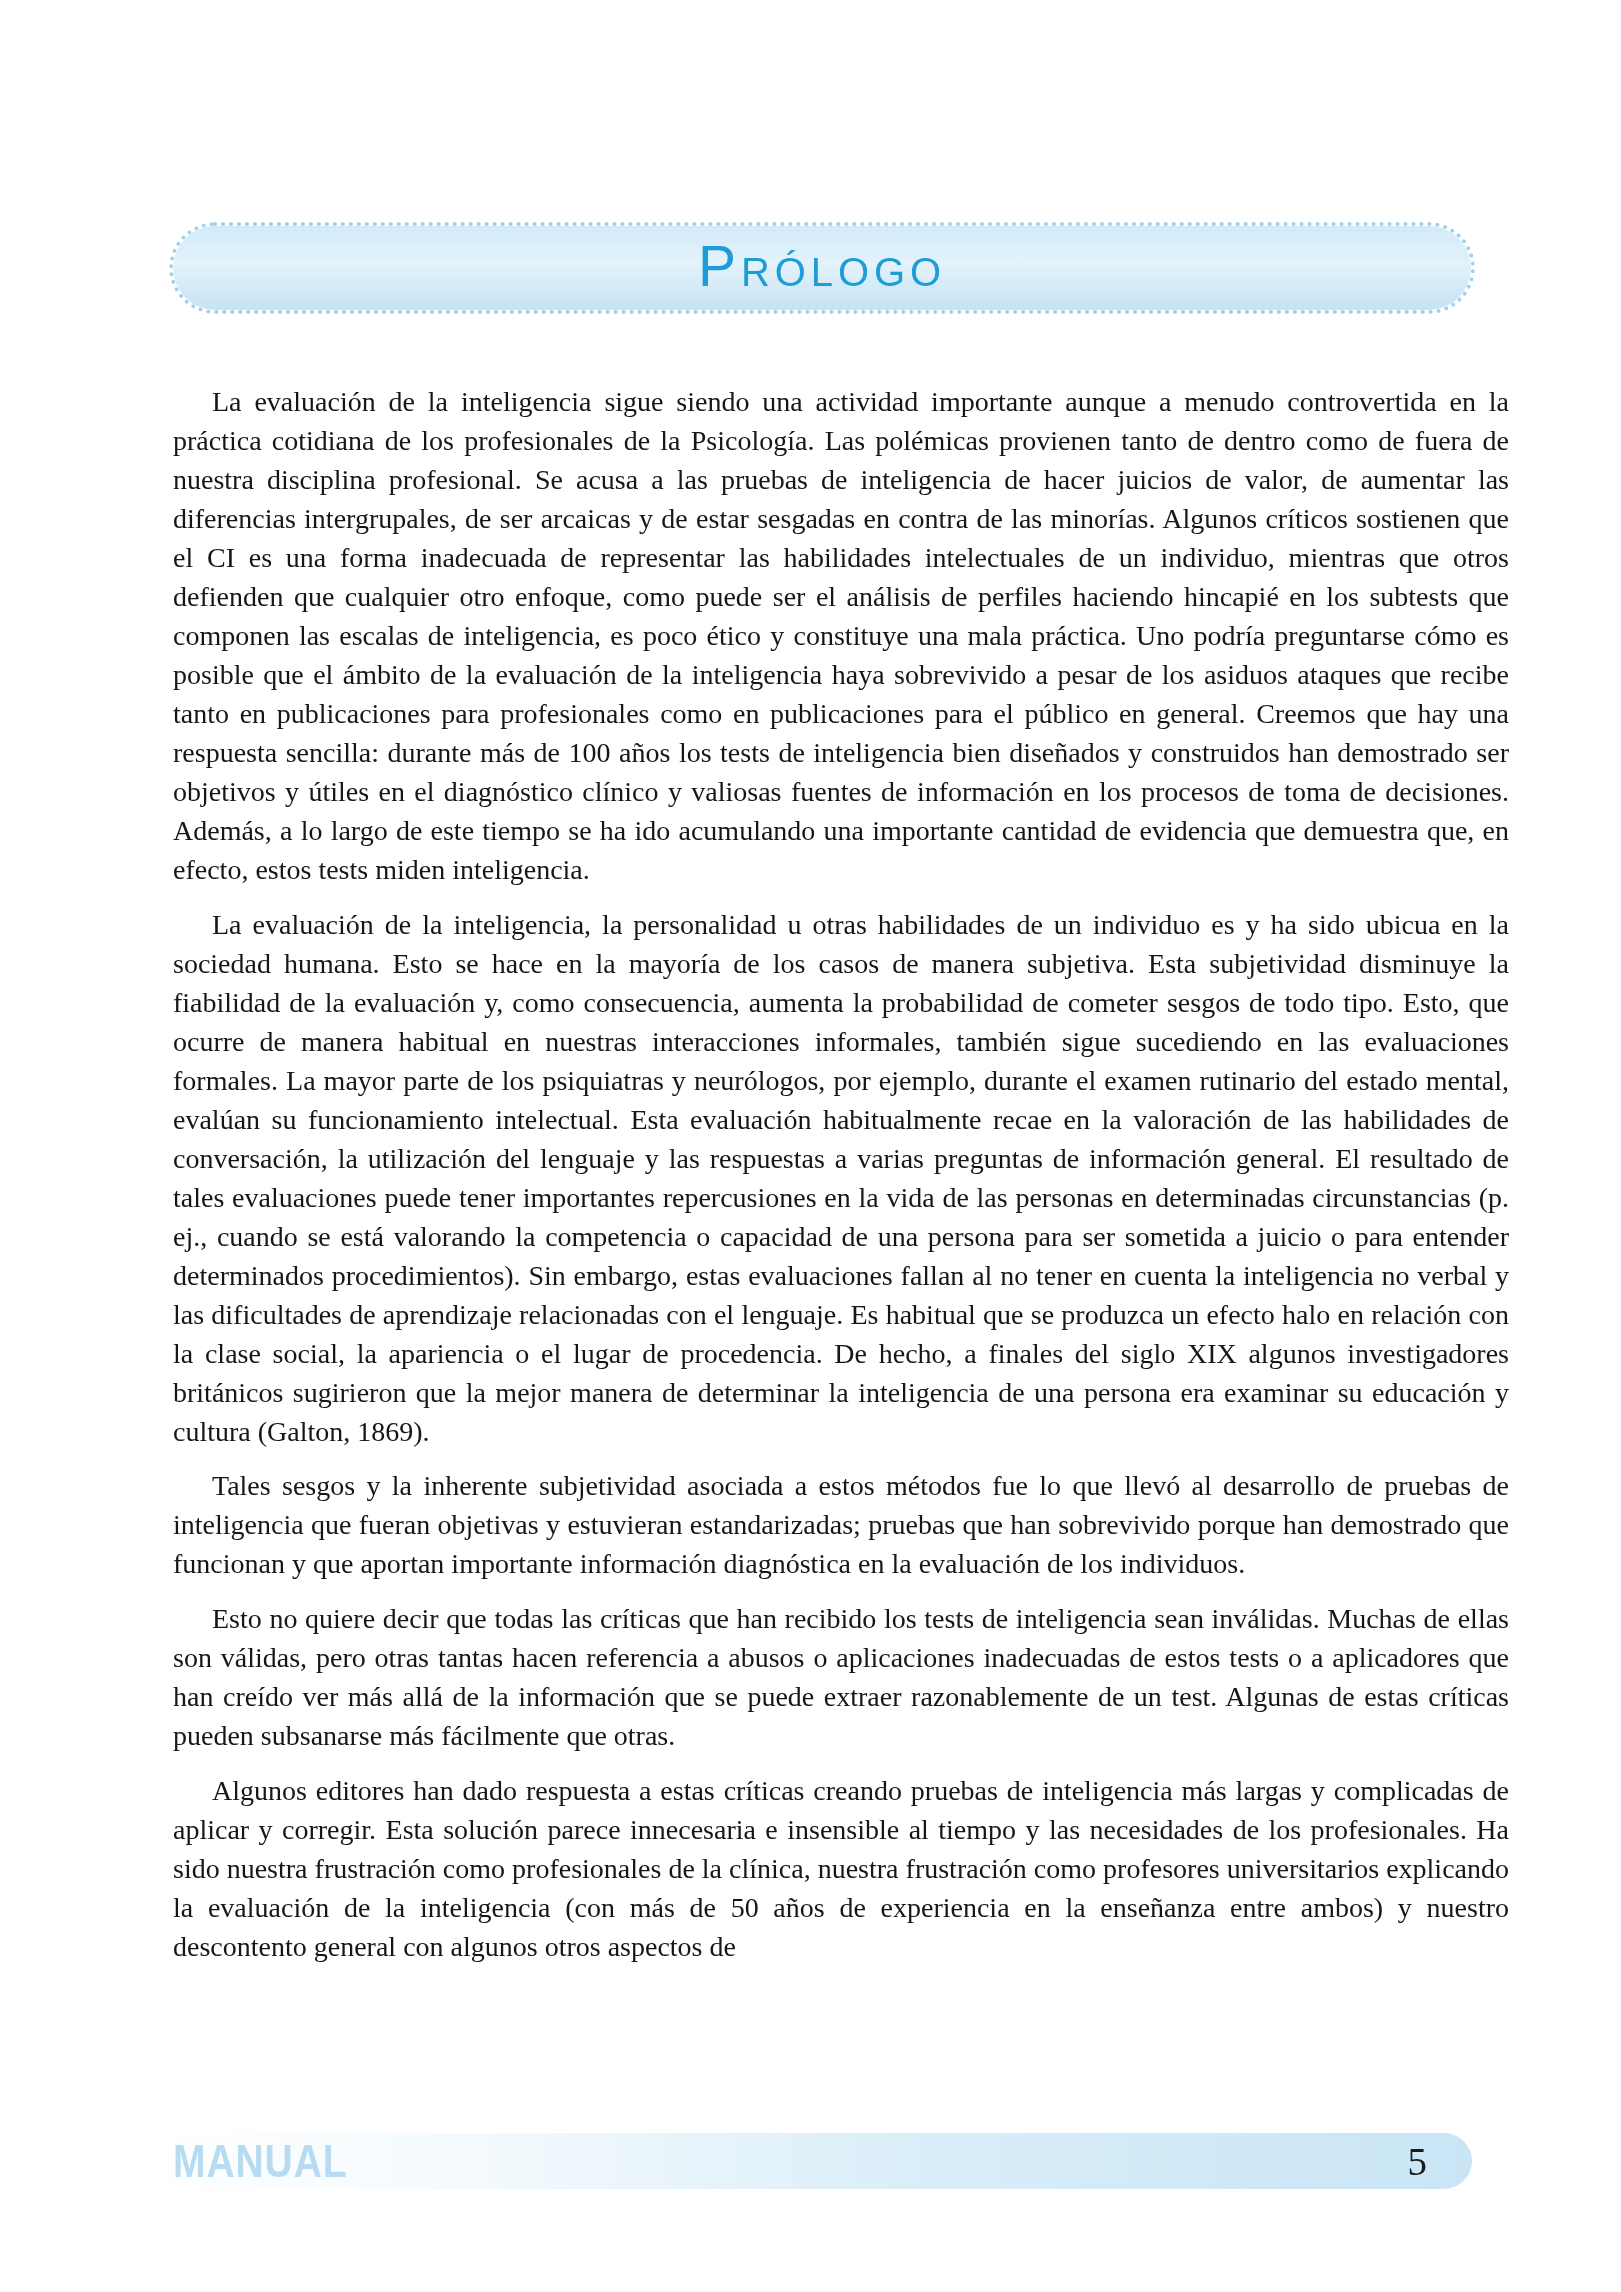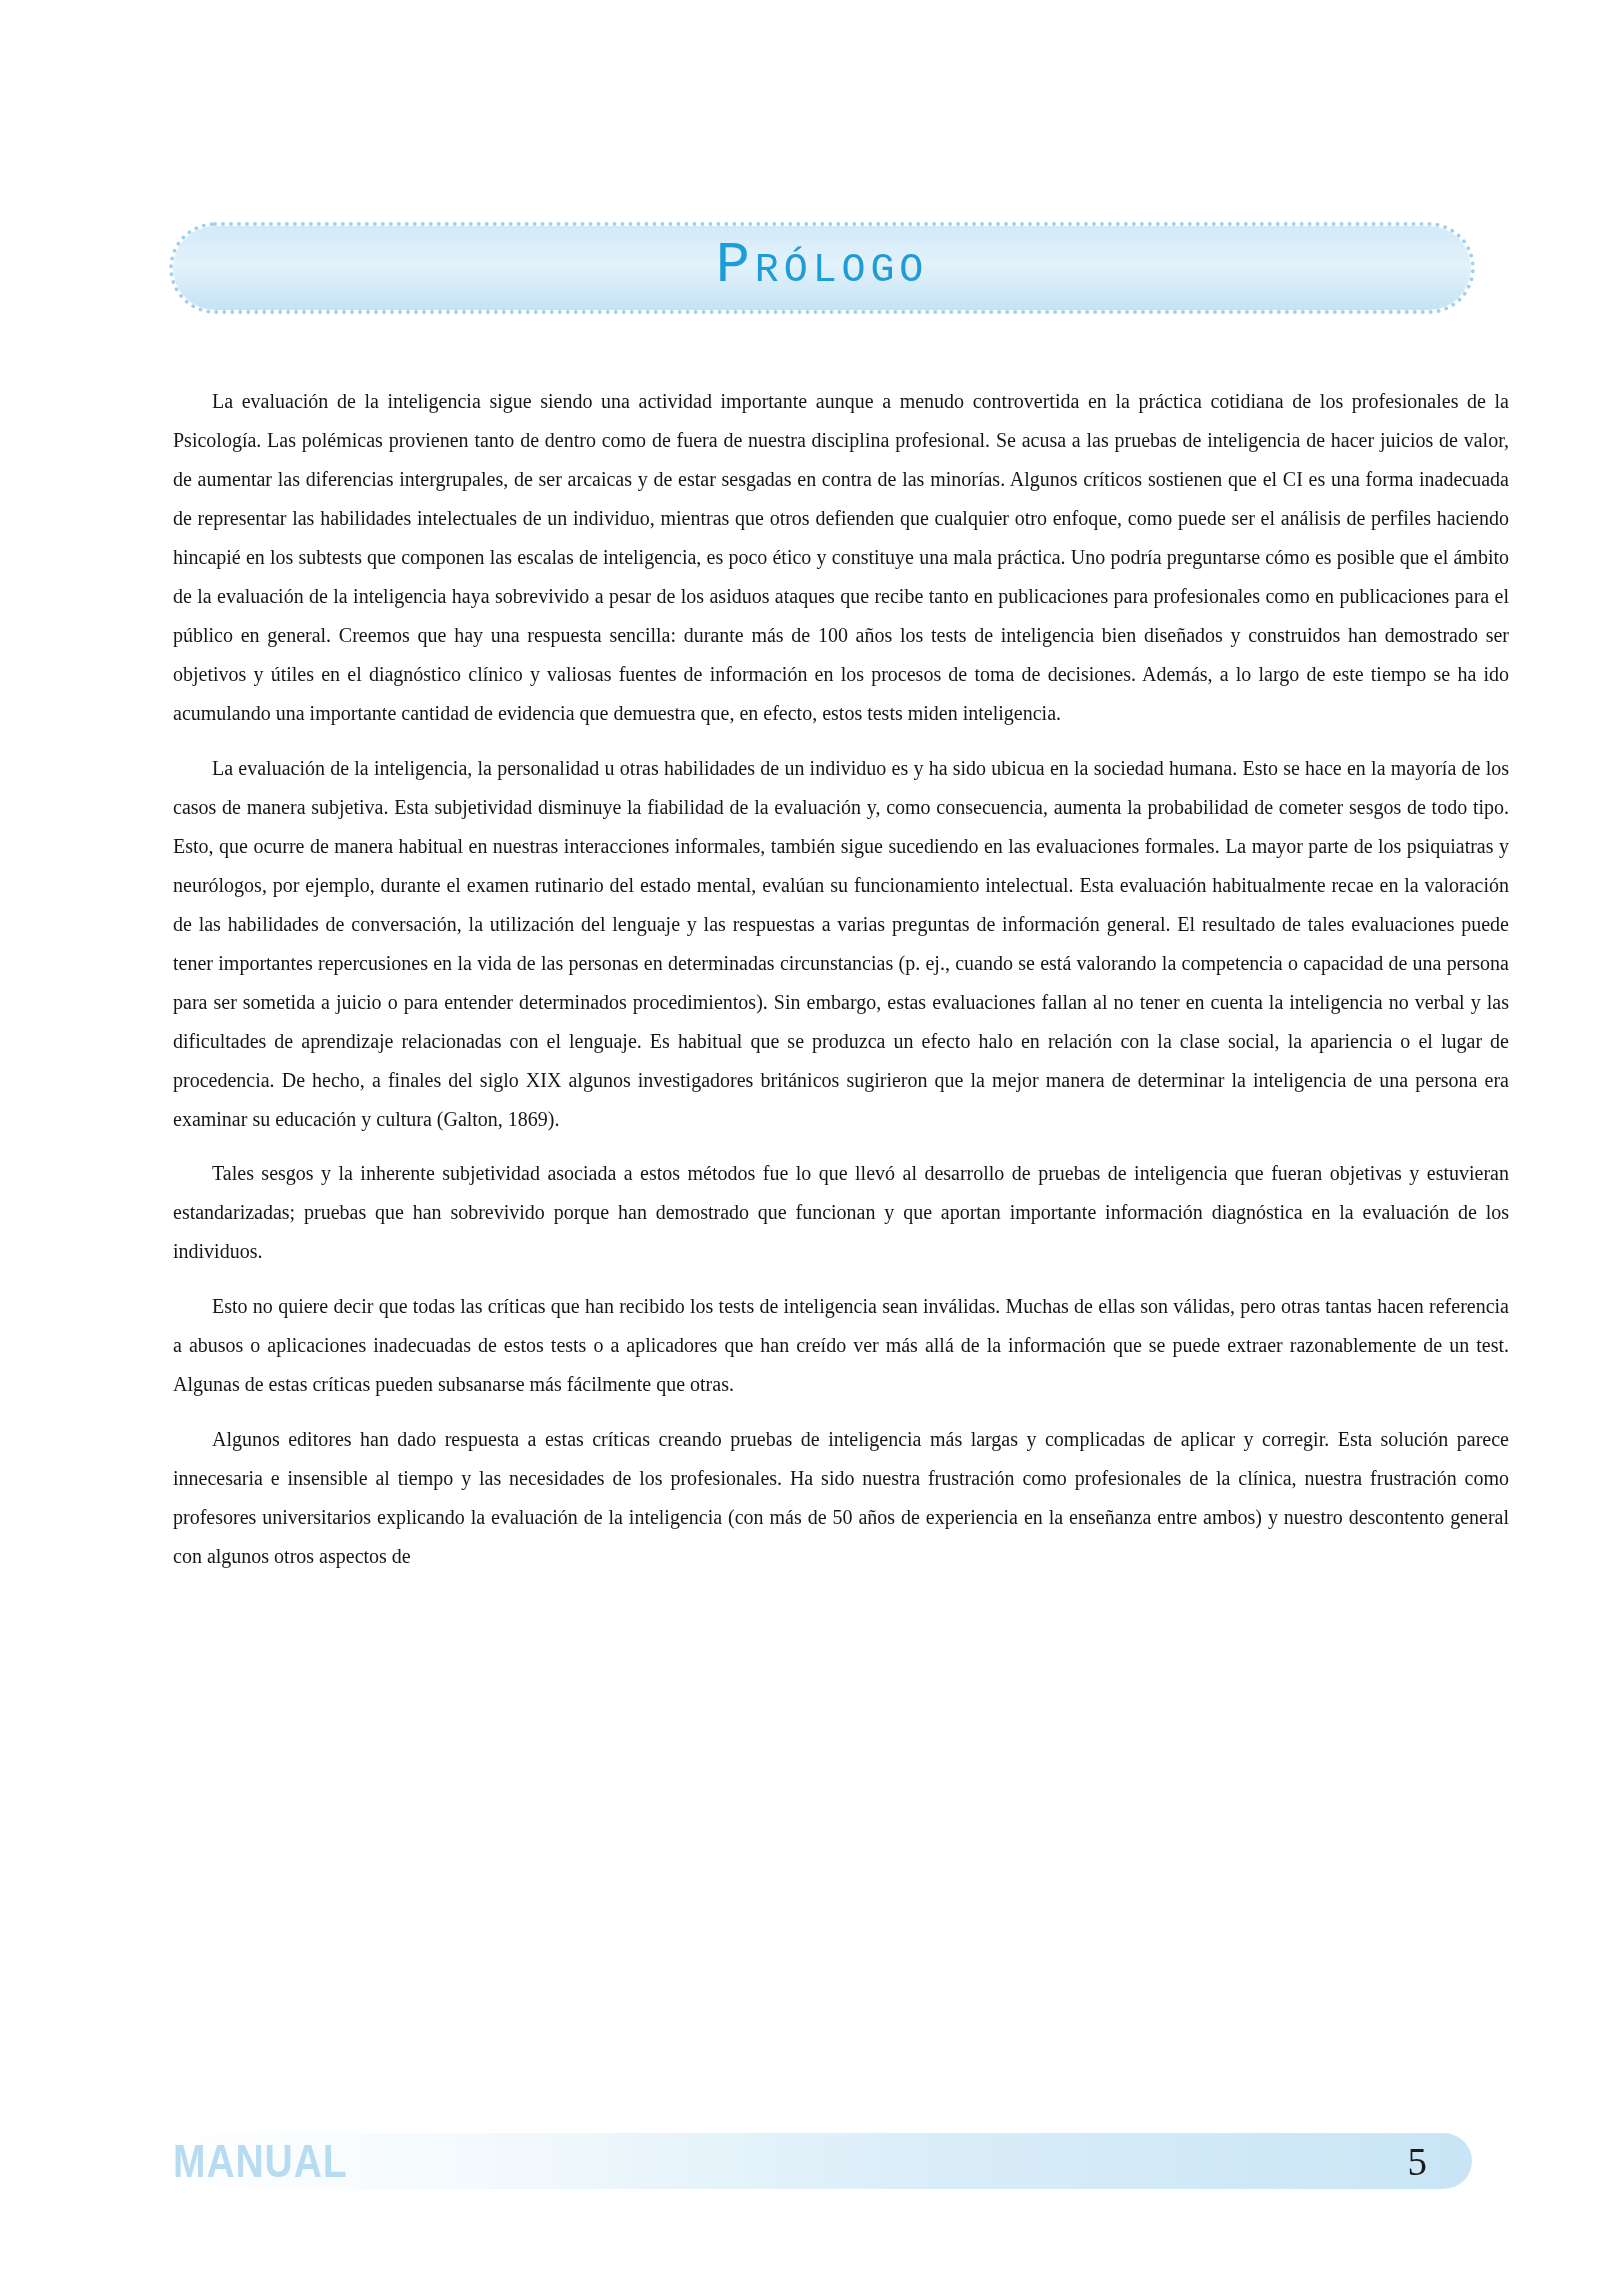--- a/index.html
+++ b/index.html
@@ -21,39 +21,39 @@
     box-sizing: border-box;
     border: 4.9px dotted #9ED1ED;
     border-radius: 47px;
     background: linear-gradient(180deg, #D2EAF8 0%, #E3F2FB 45%, #C5E3F4 100%);
     background-clip: padding-box;
     display: flex;
     align-items: center;
     justify-content: center;
   }
   .banner-title {
-    font-family: Liberation Mono, monospace;
+    font-family: Liberation Sans, sans-serif;
     font-variant: small-caps;
     font-size: 57px;
     letter-spacing: 4.9px;
     color: #1E9CD8;
     line-height: 1;
     padding-bottom: 3.9px;
   }
 
   
   .content {
     position: absolute;
     left: 173px;
     top: 382px;
     width: 1336px;
   }
   .content p {
     margin: 0 0 15.7px 0;
-    font-size: 20px;
+    font-size: 28px;
     line-height: 39px;
     text-align: justify;
     text-indent: 39px;
     color: #161616;
   }
 
   
   .footer-bar {
     position: absolute;
     left: 137px;

